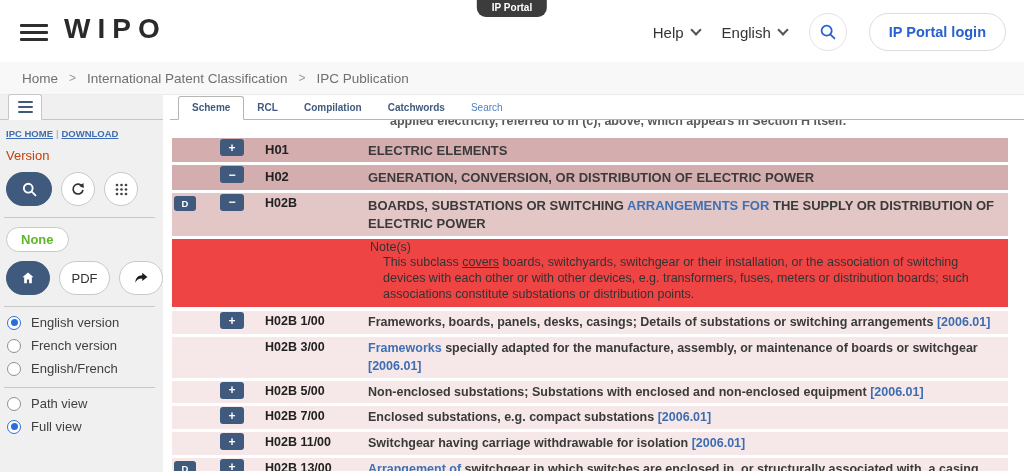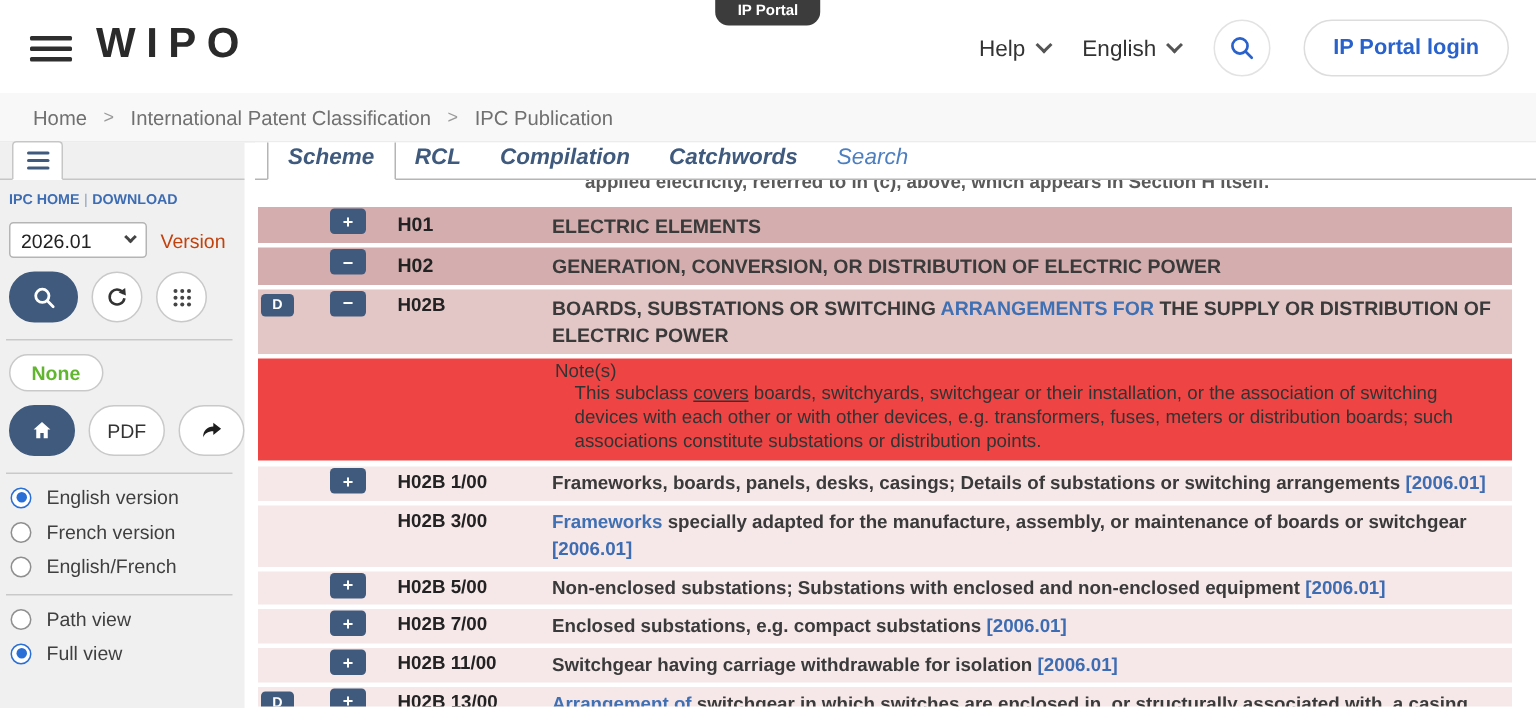--- a/index.html
+++ b/index.html
@@ -34,21 +34,21 @@
   .page-body { display:flex; height:377px; }
   
   .sidebar { width:163px; flex-shrink:0; background:#f0f0f0; font-size:13px; }
   .side-tabbar { height:25px; border-bottom:1px solid #c6c6c6; position:relative; }
   .side-tab { position:absolute; left:8px; bottom:-1px; width:34px; height:26px; background:#fff;
     border:1px solid #c6c6c6; border-bottom:1px solid #fff; border-radius:3px 3px 0 0;
     display:flex; flex-direction:column; align-items:center; justify-content:center; cursor:pointer; }
   .side-tab i { display:block; width:15px; height:2.5px; background:#3f5a7d; margin:1.2px 0; border-radius:1px; }
   .side-links { margin:8px 0 0 6px; font-size:9.5px; font-weight:bold; color:#3d6cb3; }
   .side-links .sep { color:#8aa0be; margin:0 3px; font-weight:normal; }
-  .side-links span { cursor:pointer; }
+  .side-links span { cursor:pointer;text-decoration:underline; }
   .version-row { margin:9px 6px 0; display:flex; align-items:center; gap:9px; }
   .select { width:92px; height:24px; background:#fff; border:1px solid #b5b5b5; border-radius:3px;
     display:flex; align-items:center; justify-content:space-between; padding:0 7px; color:#222; cursor:pointer; }
   .select .chev { width:6px; height:6px; border-color:#444; }
   .version-label { color:#c2410c; }
   .ipc-input { display:block; margin:7px 6px 0; width:148px; height:21px; border:1px solid #b5b5b5;
     border-radius:3px; font-size:12.5px; padding:0 6px; color:#333; font-family:"Liberation Sans",sans-serif; }
   .ipc-input::placeholder { color:#a9a9a9; }
   .btn-row { display:flex; align-items:center; gap:9px; margin:9px 0 0 6px; }
   .pill { height:34px; border-radius:18px; background:#fff; border:1px solid #c9c9c9;
@@ -62,21 +62,21 @@
     display:inline-flex; align-items:center; cursor:pointer; }
   .radio-item { display:flex; align-items:center; gap:10px; margin:8px 0 0 7px; color:#3f3f3f; cursor:pointer; }
   .radio { width:14px; height:14px; border-radius:50%; border:1.5px solid #8f8f8f; background:#fff;
     position:relative; flex-shrink:0; }
   .radio.checked { border-color:#2a6fd6; }
   .radio.checked::after { content:""; position:absolute; left:2.5px; top:2.5px; width:7px; height:7px;
     border-radius:50%; background:#2a6fd6; }
   
   .main { flex:1; margin-left:7px; position:relative; overflow:hidden; background:#fff; }
   .tabbar { height:25px; border-bottom:1px solid #b5b5b5; display:flex; align-items:flex-end; padding-left:8px; }
-  .tab { padding:5px 13px 6px; font-size:15px; font-weight:bold; color:#3f5a7d; cursor:pointer;font-style:italic; }
+  .tab { padding:5px 13px 6px; font-size:10px; font-weight:bold; color:#3f5a7d; cursor:pointer; }
   .tab.active { background:#fff; border:1px solid #b5b5b5; border-bottom:1px solid #fff;
     border-radius:3px 3px 0 0; margin-bottom:-1px; }
   .tab.plain { font-weight:normal; color:#4d7fc0; }
   .scroll-area { position:relative; height:351px; overflow:hidden; }
   .clipped-line { margin:-6px 0 0 220px; font-size:12.5px; font-weight:bold; color:#5a5a5a; white-space:nowrap; }
   .rows { margin:10px 16px 0 2px; }
   .row { display:flex; align-items:flex-start; margin-bottom:3px; min-height:19px; }
   .row.section  { background:#d4aeae; min-height:22px; }
   .row.subclass { background:#e3c6c6; }
   .row.group    { background:#f6e8e8; }
@@ -148,24 +148,20 @@
             <i></i>
           </span>
           <i></i>
           <i></i>
       </div>
     </div>
     <div class="side-links">
       <span>IPC HOME</span><span class="sep">|</span><span>DOWNLOAD</span>
     </div>
     <div class="version-row">
-      <div class="select">
-        <span>2026.01</span>
-        <span class="chev"></span>
-      </div>
       <span class="version-label">Version</span>
     </div>
     <div class="btn-row">
       <div class="pill navy w46">
         <span>
           <svg width="17" height="17" viewBox="0 0 20 20">
               <circle cx="8.5" cy="8.5" r="5.2" fill="none" stroke="#fff" stroke-width="2.2"></circle>
               <line x1="12.6" y1="12.6" x2="17" y2="17" stroke="#fff" stroke-width="2.2" stroke-linecap="round"></line>
             </svg>
         </span>

